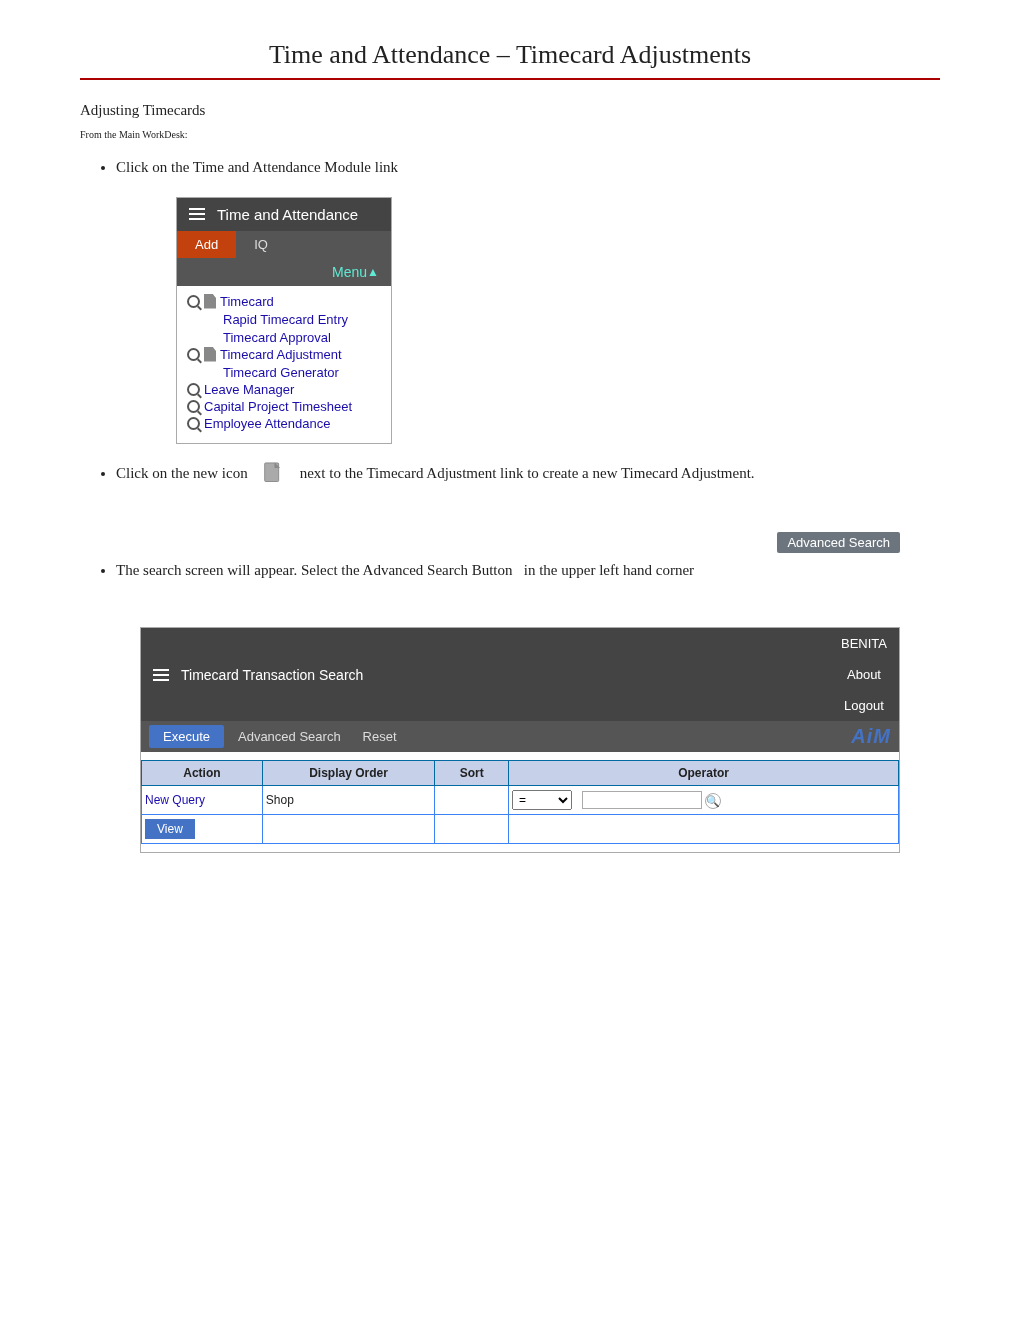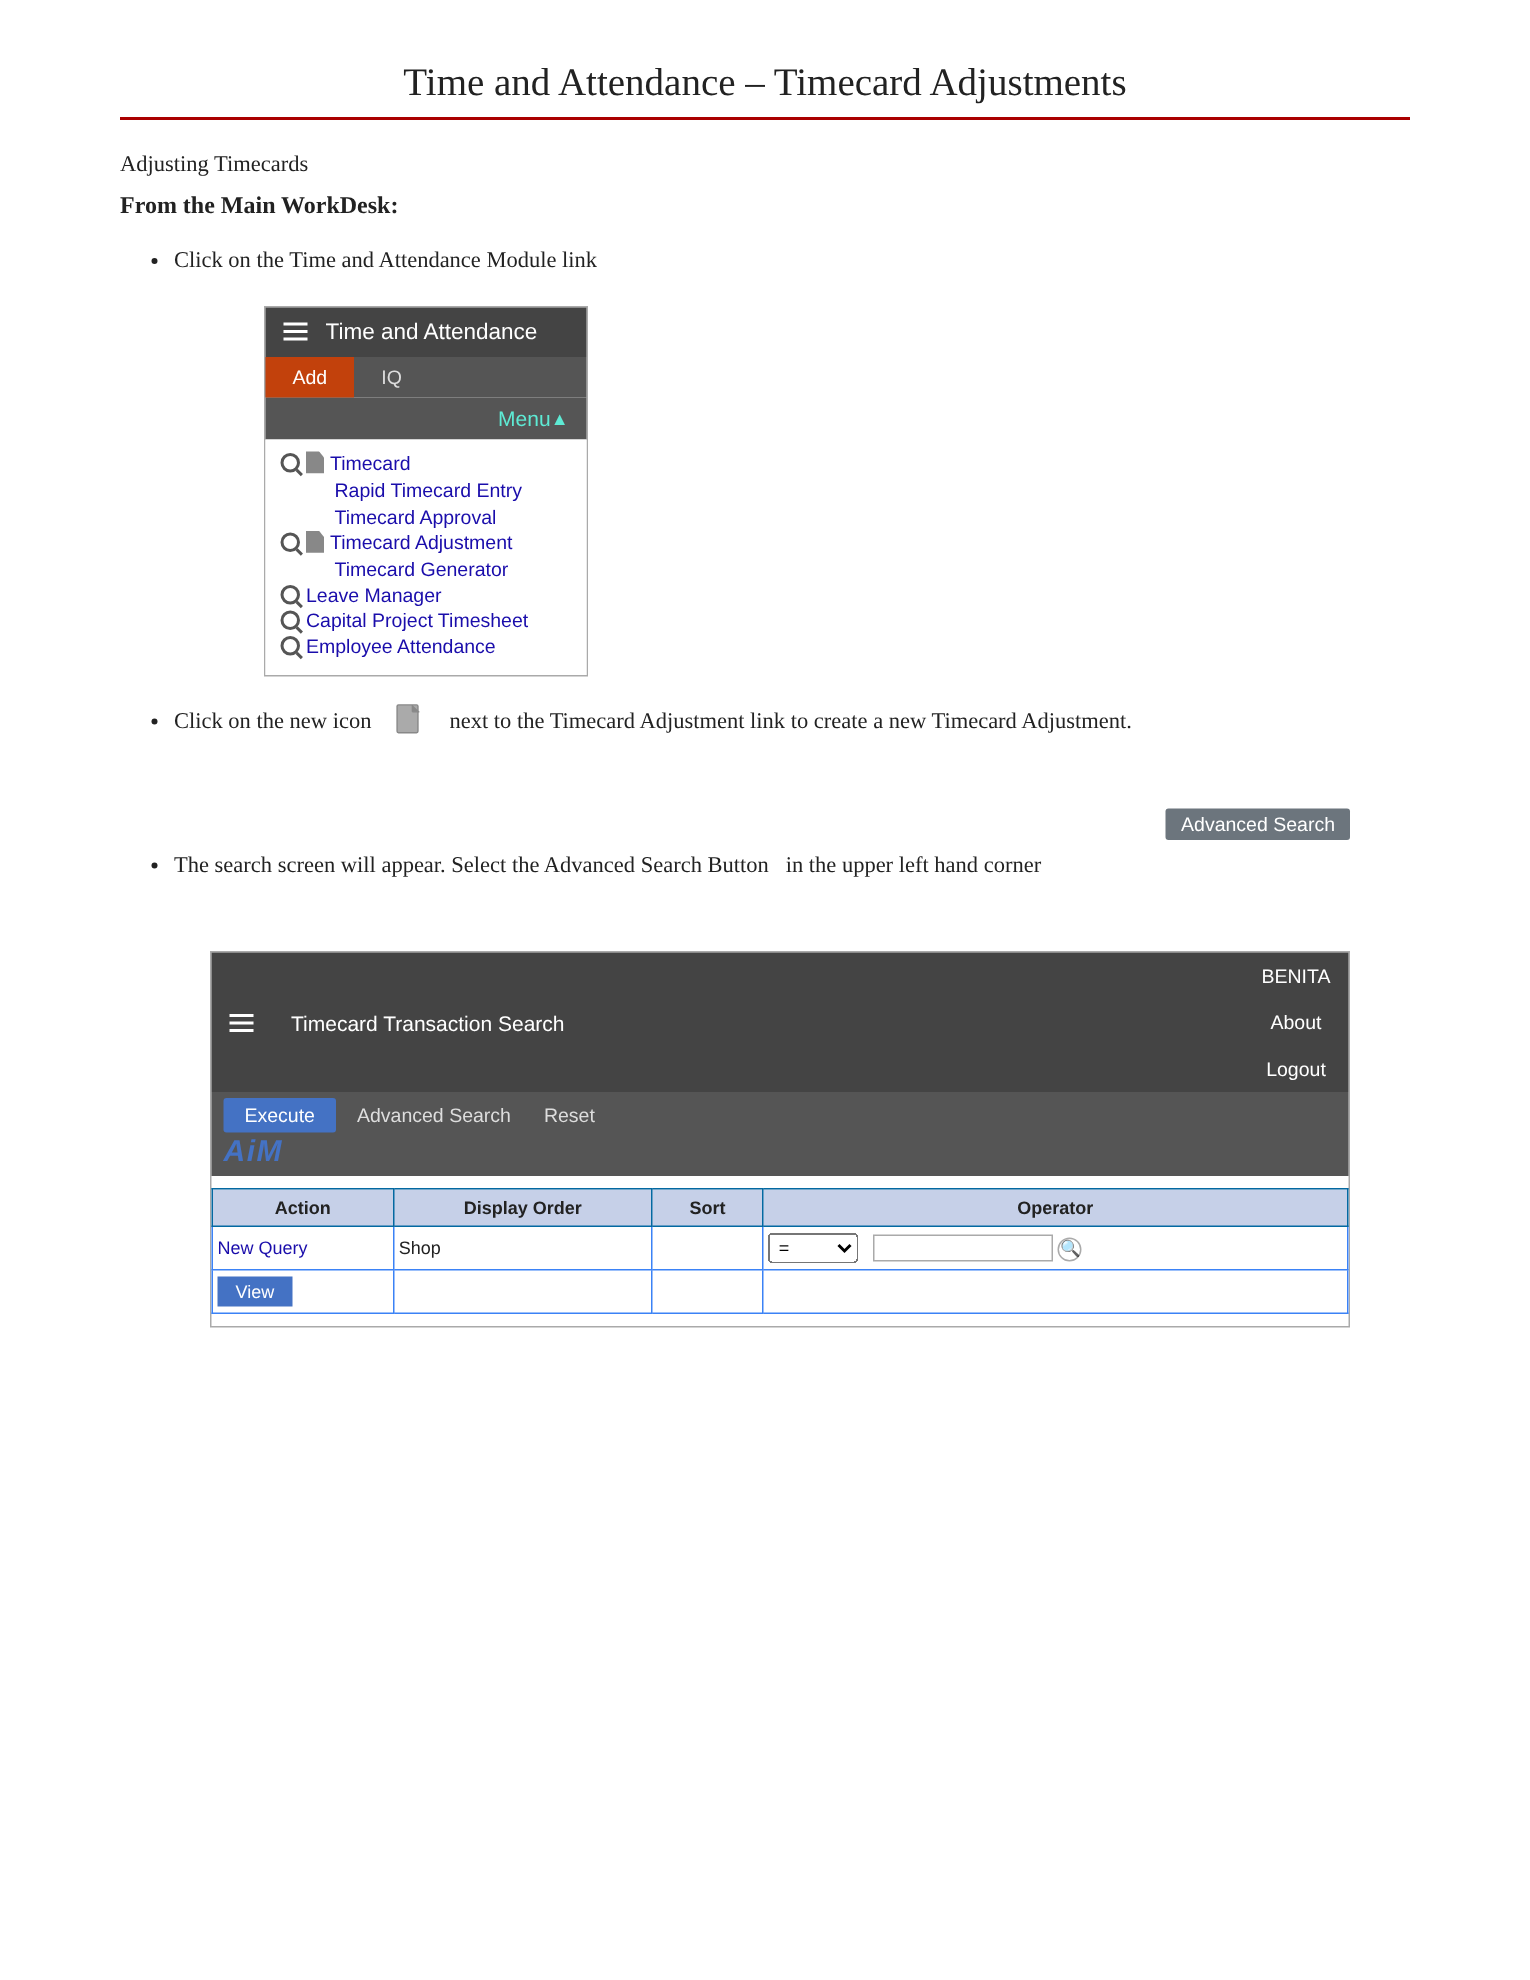--- a/index.html
+++ b/index.html
@@ -21,23 +21,22 @@
     .title-underline {
       border: none;
       border-top: 2px solid #a00;
       margin-bottom: 22px;
     }
     .section-label {
       font-size: 15px;
       margin-bottom: 10px;
     }
     .from-label {
-      font-size: 16px;
+      font-size: 10px;
       margin-bottom: 16px;
-      font-weight: bold;
     }
     ul.main-list {
       list-style: disc;
       padding-left: 36px;
       margin-bottom: 0;
     }
     ul.main-list li {
       margin-bottom: 14px;
       font-size: 15px;
       line-height: 1.5;
@@ -188,36 +187,36 @@
       color: #fff;
       padding: 8px 12px;
       font-size: 14px;
       display: flex;
       align-items: center;
       justify-content: space-between;
     }
     .search-panel-header-left {
       display: flex;
       align-items: center;
-      gap: 21px;
+      gap: 8px;
     }
     .search-panel-header-right {
       display: flex;
       align-items: center;
       gap: 16px;
       font-size: 13px;
       flex-direction: column;
     }
     .search-panel-toolbar {
       background: #555;
       display: flex;
+      align-items: center;
       gap: 2px;
       padding: 4px 8px;
       justify-content: space-between;
-      flex-direction: column;
     }
     .search-panel-toolbar-left {
       display: flex;
       align-items: center;
       gap: 6px;
     }
     .btn-execute {
       background: #4472c4;
       color: #fff;
       border: none;

